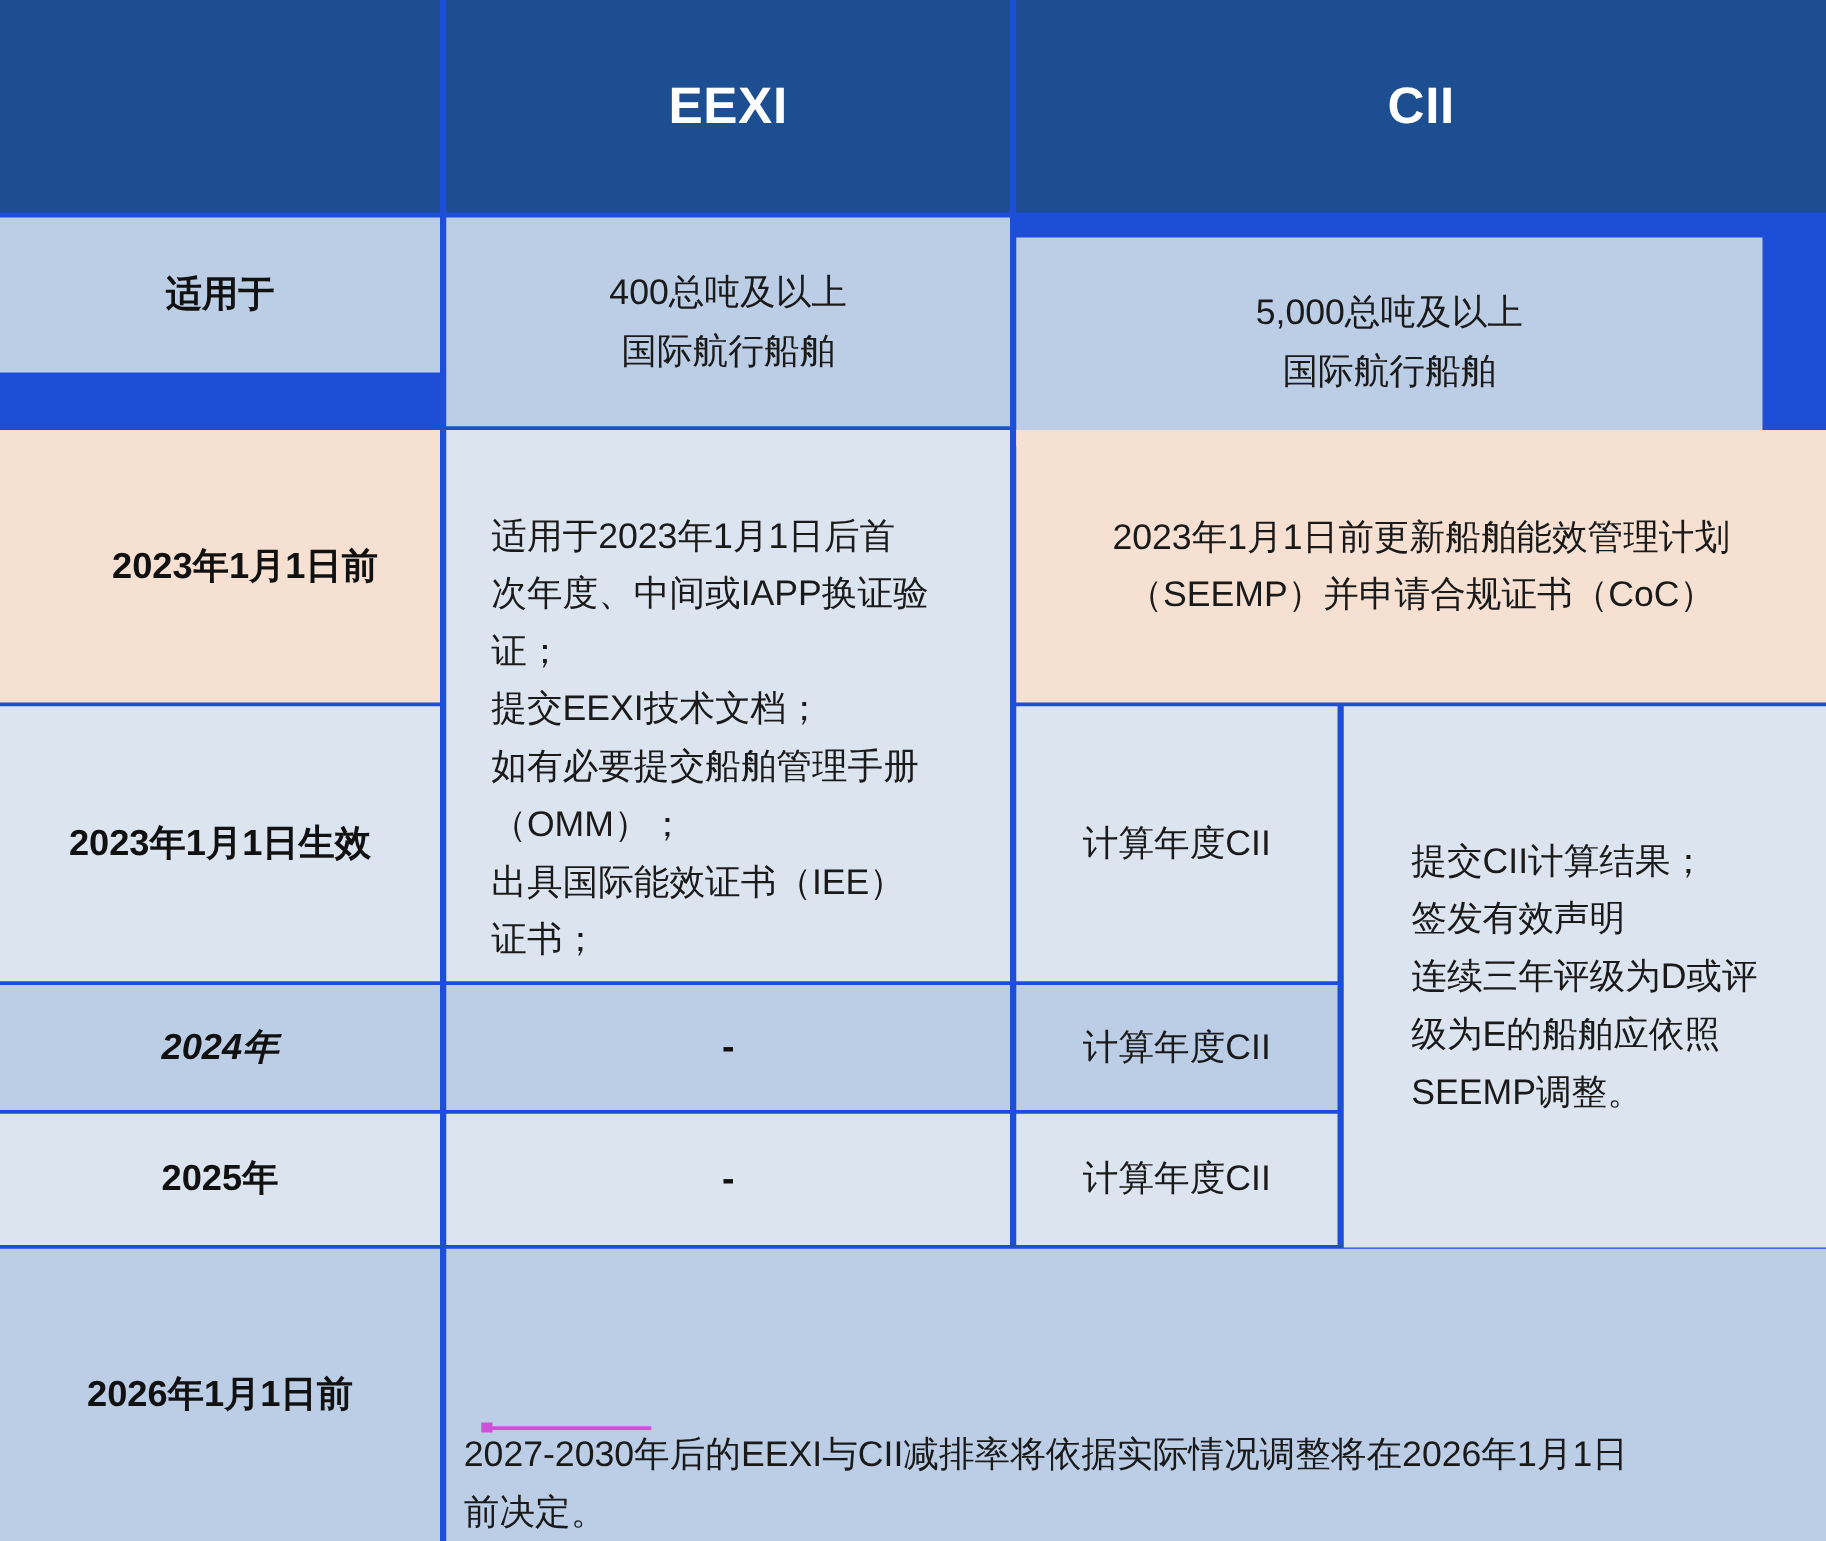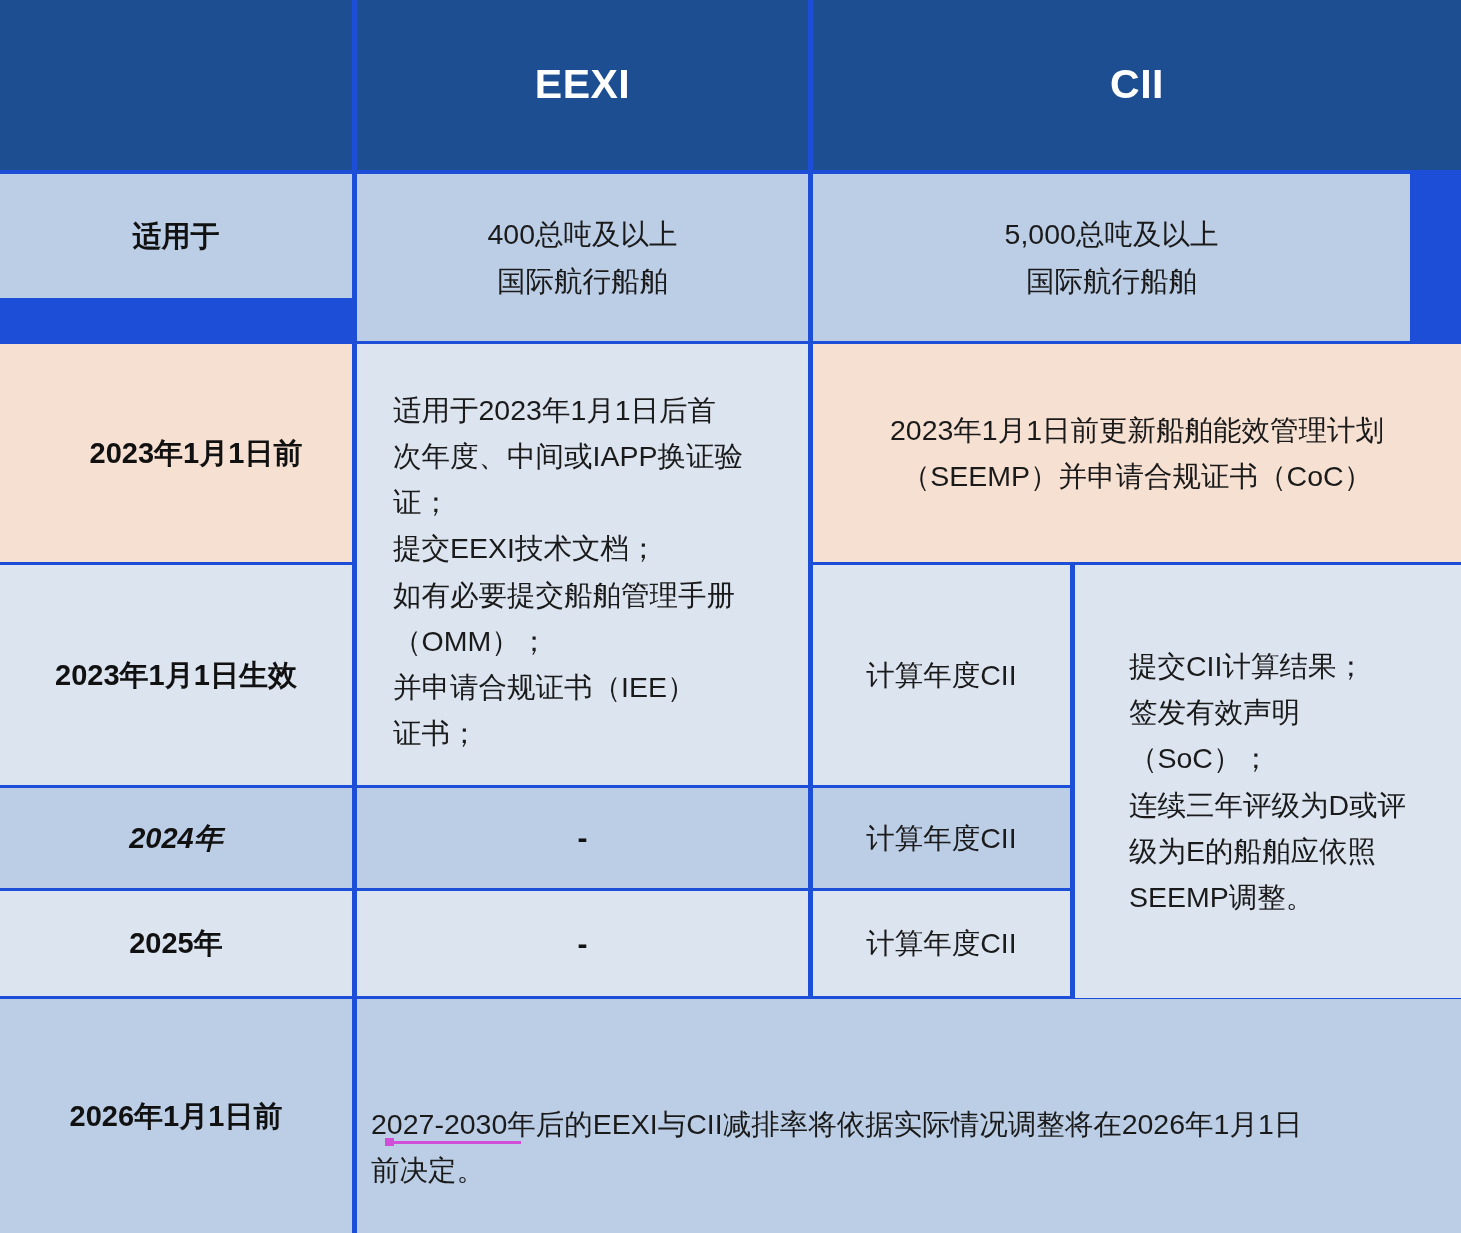--- a/index.html
+++ b/index.html
@@ -39,21 +39,21 @@
     align-items: center;
     justify-content: center;
     text-align: center;
   }
   .left-mid {
     align-items: center;
     justify-content: flex-start;
     text-align: left;
   }
   .left-top {
-    align-items: center;
+    align-items: flex-end;
     justify-content: flex-start;
     text-align: left;
   }
 
   
   .hdr-text {
     color: #ffffff;
     font-size: 41px;
     font-weight: 700;
     letter-spacing: 0.5px;
@@ -122,40 +122,40 @@
     <span class="rowlabel-text">适用于</span>
   </div>
 
   <div class="cell fill-blue-mid center-mid" style="left:357px; top:174px; width:451px; height:167px;">
     <div class="body-text-center lines">
       <div>400总吨及以上</div>
       <div>国际航行船舶</div>
     </div>
   </div>
 
-  <div class="cell fill-blue-mid center-mid" style="left:813px; top:174px; width:597px; height:167px;">
+  <div class="cell fill-blue-mid center-mid" style="left:813px; top:190px; width:597px; height:167px;">
     <div class="body-text-center lines">
       <div>5,000总吨及以上</div>
       <div>国际航行船舶</div>
     </div>
   </div>
 
   <div class="cell fill-peach center-mid" style="left:0px; top:344px; width:352px; height:218px;padding-left:40px;">
     <span class="rowlabel-text">2023年1月1日前</span>
   </div>
 
   <div class="cell fill-blue-light left-top pad-body" style="left:357px; top:344px; width:451px; height:441px;">
     <div class="body-text lines">
       <div>适用于2023年1月1日后首</div>
       <div>次年度、中间或IAPP换证验</div>
       <div>证；</div>
       <div>提交EEXI技术文档；</div>
       <div>如有必要提交船舶管理手册</div>
       <div>（OMM）；</div>
-      <div>并申请合规证书（IEE）</div>
+      <div>出具国际能效证书（IEE）</div>
       <div>证书；</div>
     </div>
   </div>
 
   <div class="cell fill-peach center-mid" style="left:813px; top:344px; width:648px; height:218px;">
     <div class="body-text-center lines">
       <div>2023年1月1日前更新船舶能效管理计划</div>
       <div>（SEEMP）并申请合规证书（CoC）</div>
     </div>
   </div>
@@ -165,21 +165,20 @@
   </div>
 
   <div class="cell fill-blue-light center-mid" style="left:813px; top:565px; width:257px; height:220px;">
     <span class="body-text-center">计算年度CII</span>
   </div>
 
   <div class="cell fill-blue-light left-mid" style="left:1075px; top:565px; width:386px; height:433px; padding-left:54px; padding-right:14px;">
     <div class="body-text lines">
       <div>提交CII计算结果；</div>
       <div>签发有效声明</div>
-      <div>（SoC）；</div>
       <div>连续三年评级为D或评</div>
       <div>级为E的船舶应依照</div>
       <div>SEEMP调整。</div>
     </div>
   </div>
 
   <div class="cell fill-blue-mid center-mid" style="left:0px; top:788px; width:352px; height:100px;font-style:italic;">
     <span class="rowlabel-text">2024年</span>
   </div>
 

